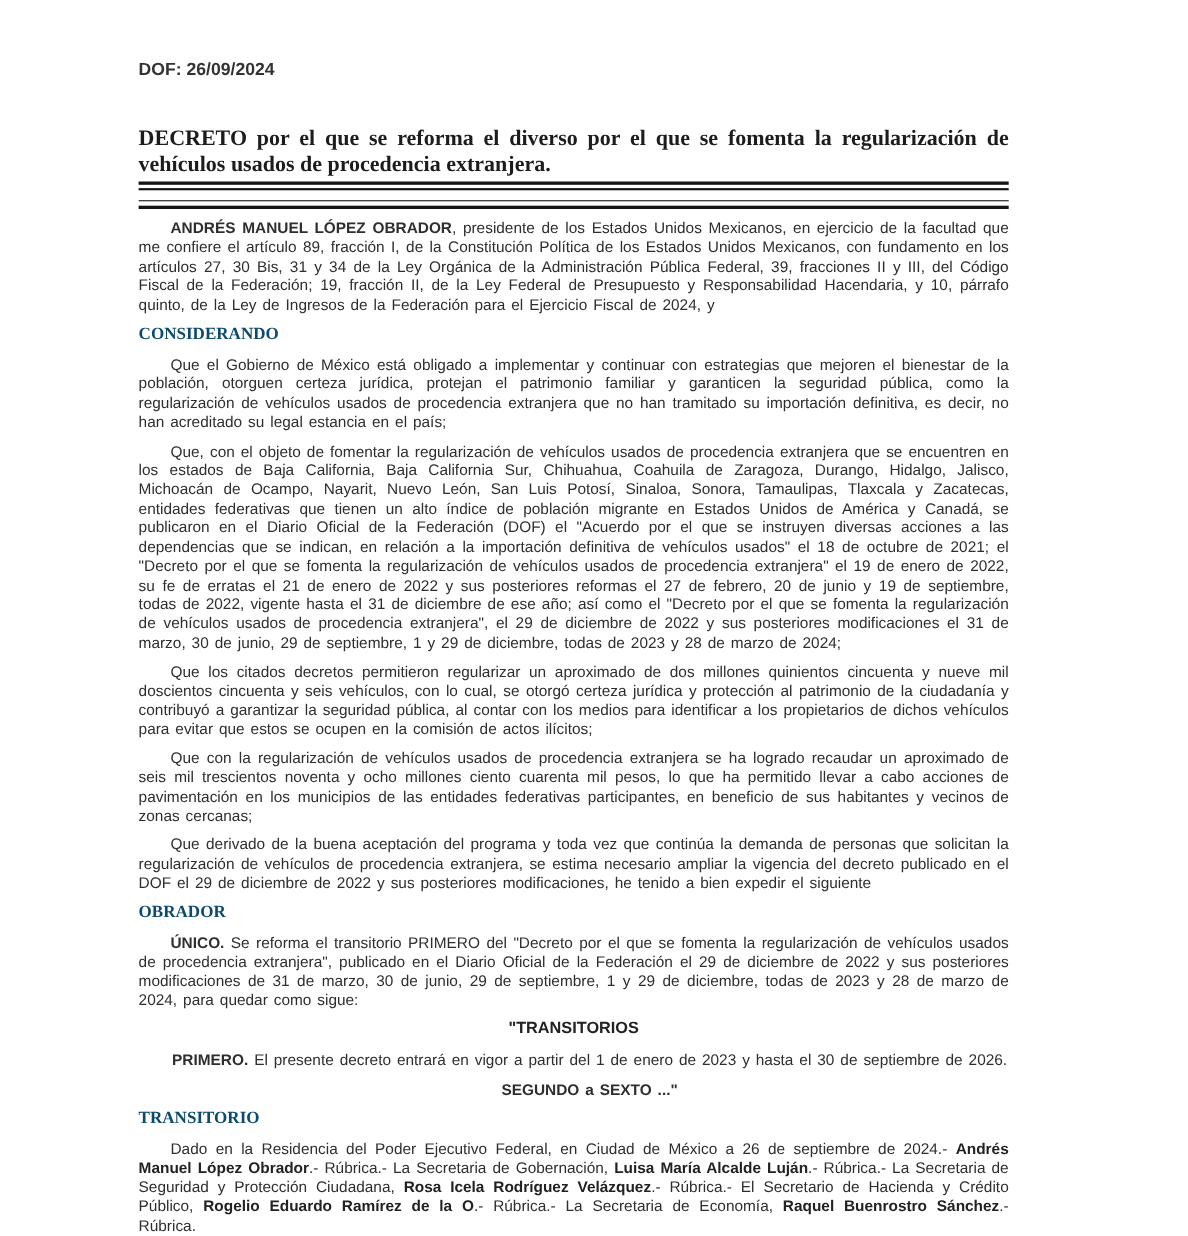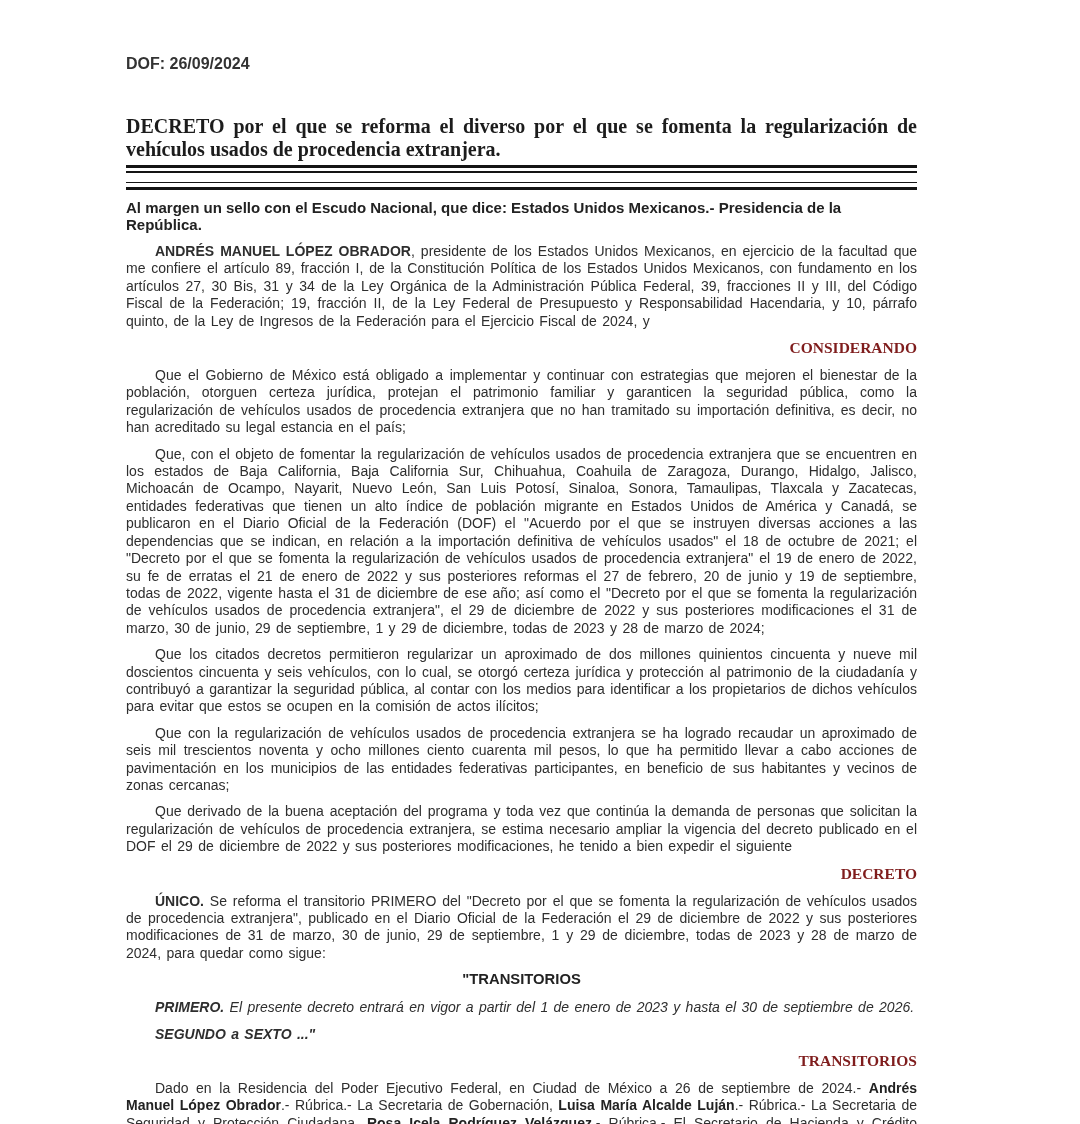--- a/index.html
+++ b/index.html
@@ -54,32 +54,31 @@
   }
   p.body-par {
     font-size: 14px;
     line-height: 17.4px;
     text-align: justify;
     text-indent: 29px;
     margin: 0 0 9px 0;
     word-spacing: 1.5px;
   }
   p.no-just {
-    text-align: left;
-    font-style: italic;
+    text-align: center;
   }
   .lead-bold {
     font-weight: bold;
   }
   h3.center-head {
     font-family: "Liberation Serif", serif;
     font-size: 15.5px;
     font-weight: bold;
-    color: #7f1d1d;
-    text-align: right;
+    color: #0c4a6e;
+    text-align: left;
     margin: 4px 0 10px 0;
   }
   h3.center-head-sans {
     font-family: "Liberation Sans", sans-serif;
     font-size: 14.8px;
     font-weight: bold;
     color: #222222;
     text-align: center;
     margin: 6px 0 12px 0;
   }
@@ -89,40 +88,39 @@
 <body>
 
 <div class="page">
 
   <p class="dof-date">DOF: 26/09/2024</p>
 
   <p class="doc-title">DECRETO por el que se reforma el diverso por el que se fomenta la regularización de vehículos usados de procedencia extranjera.</p>
   <div class="sep-title"></div>
   <div class="sep-margin"></div>
 
-  <p class="margin-note">Al margen un sello con el Escudo Nacional, que dice: Estados Unidos Mexicanos.- Presidencia de la República.</p>
 
   <p class="body-par"><span class="lead-bold">ANDRÉS MANUEL LÓPEZ OBRADOR</span><span>, presidente de los Estados Unidos Mexicanos, en ejercicio de la facultad que me confiere el artículo 89, fracción I, de la Constitución Política de los Estados Unidos Mexicanos, con fundamento en los artículos 27, 30 Bis, 31 y 34 de la Ley Orgánica de la Administración Pública Federal, 39, fracciones II y III, del Código Fiscal de la Federación; 19, fracción II, de la Ley Federal de Presupuesto y Responsabilidad Hacendaria, y 10, párrafo quinto, de la Ley de Ingresos de la Federación para el Ejercicio Fiscal de 2024, y</span></p>
 
   <h3 class="center-head">CONSIDERANDO</h3>
 
   <p class="body-par">Que el Gobierno de México está obligado a implementar y continuar con estrategias que mejoren el bienestar de la población, otorguen certeza jurídica, protejan el patrimonio familiar y garanticen la seguridad pública, como la regularización de vehículos usados de procedencia extranjera que no han tramitado su importación definitiva, es decir, no han acreditado su legal estancia en el país;</p>
   <p class="body-par">Que, con el objeto de fomentar la regularización de vehículos usados de procedencia extranjera que se encuentren en los estados de Baja California, Baja California Sur, Chihuahua, Coahuila de Zaragoza, Durango, Hidalgo, Jalisco, Michoacán de Ocampo, Nayarit, Nuevo León, San Luis Potosí, Sinaloa, Sonora, Tamaulipas, Tlaxcala y Zacatecas, entidades federativas que tienen un alto índice de población migrante en Estados Unidos de América y Canadá, se publicaron en el Diario Oficial de la Federación (DOF) el "Acuerdo por el que se instruyen diversas acciones a las dependencias que se indican, en relación a la importación definitiva de vehículos usados" el 18 de octubre de 2021; el "Decreto por el que se fomenta la regularización de vehículos usados de procedencia extranjera" el 19 de enero de 2022, su fe de erratas el 21 de enero de 2022 y sus posteriores reformas el 27 de febrero, 20 de junio y 19 de septiembre, todas de 2022, vigente hasta el 31 de diciembre de ese año; así como el "Decreto por el que se fomenta la regularización de vehículos usados de procedencia extranjera", el 29 de diciembre de 2022 y sus posteriores modificaciones el 31 de marzo, 30 de junio, 29 de septiembre, 1 y 29 de diciembre, todas de 2023 y 28 de marzo de 2024;</p>
   <p class="body-par">Que los citados decretos permitieron regularizar un aproximado de dos millones quinientos cincuenta y nueve mil doscientos cincuenta y seis vehículos, con lo cual, se otorgó certeza jurídica y protección al patrimonio de la ciudadanía y contribuyó a garantizar la seguridad pública, al contar con los medios para identificar a los propietarios de dichos vehículos para evitar que estos se ocupen en la comisión de actos ilícitos;</p>
   <p class="body-par">Que con la regularización de vehículos usados de procedencia extranjera se ha logrado recaudar un aproximado de seis mil trescientos noventa y ocho millones ciento cuarenta mil pesos, lo que ha permitido llevar a cabo acciones de pavimentación en los municipios de las entidades federativas participantes, en beneficio de sus habitantes y vecinos de zonas cercanas;</p>
   <p class="body-par">Que derivado de la buena aceptación del programa y toda vez que continúa la demanda de personas que solicitan la regularización de vehículos de procedencia extranjera, se estima necesario ampliar la vigencia del decreto publicado en el DOF el 29 de diciembre de 2022 y sus posteriores modificaciones, he tenido a bien expedir el siguiente</p>
 
-  <h3 class="center-head">DECRETO</h3>
+  <h3 class="center-head">OBRADOR</h3>
 
   <p class="body-par"><span class="lead-bold">ÚNICO.</span><span> Se reforma el transitorio PRIMERO del "Decreto por el que se fomenta la regularización de vehículos usados de procedencia extranjera", publicado en el Diario Oficial de la Federación el 29 de diciembre de 2022 y sus posteriores modificaciones de 31 de marzo, 30 de junio, 29 de septiembre, 1 y 29 de diciembre, todas de 2023 y 28 de marzo de 2024, para quedar como sigue:</span></p>
 
   <h3 class="center-head-sans">"TRANSITORIOS</h3>
 
   <p class="body-par no-just"><span class="lead-bold">PRIMERO.</span><span> El presente decreto entrará en vigor a partir del 1 de enero de 2023 y hasta el 30 de septiembre de 2026.</span></p>
 
   <p class="body-par no-just"><span class="lead-bold">SEGUNDO a SEXTO ..."</span></p>
 
-  <h3 class="center-head">TRANSITORIOS</h3>
+  <h3 class="center-head">TRANSITORIO</h3>
 
 
   <p class="body-par"><span>Dado en la Residencia del Poder Ejecutivo Federal, en Ciudad de México a 26 de septiembre de 2024.- </span><b>Andrés Manuel López Obrador</b><span>.- Rúbrica.- La Secretaria de Gobernación, </span><b>Luisa María Alcalde Luján</b><span>.- Rúbrica.- La Secretaria de Seguridad y Protección Ciudadana, </span><b>Rosa Icela Rodríguez Velázquez</b><span>.- Rúbrica.- El Secretario de Hacienda y Crédito Público, </span><b>Rogelio Eduardo Ramírez de la O</b><span>.- Rúbrica.- La Secretaria de Economía, </span><b>Raquel Buenrostro Sánchez</b><span>.- Rúbrica.</span></p>
 
 </div>
 
 </body></html>

